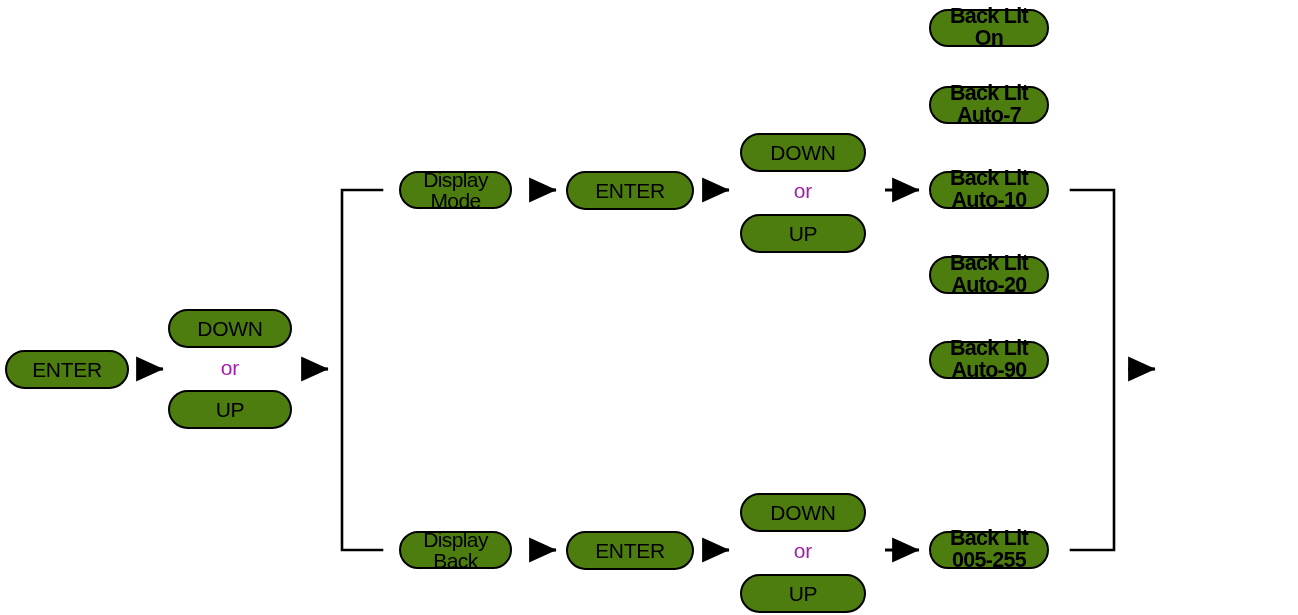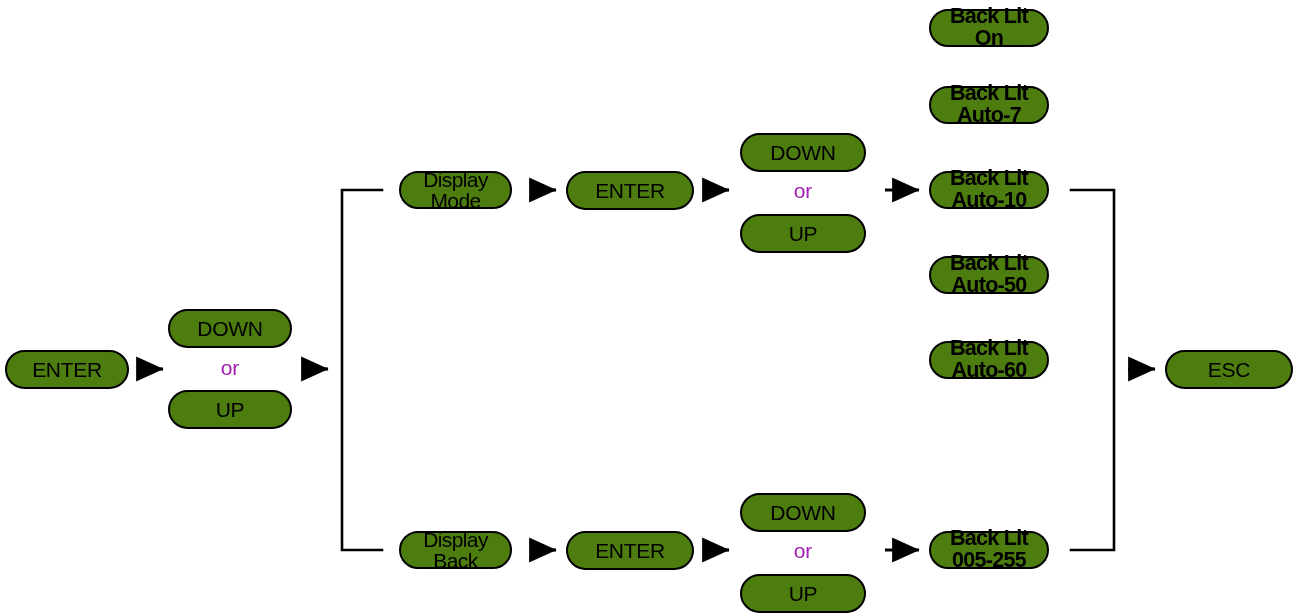--- a/index.html
+++ b/index.html
@@ -160,28 +160,28 @@
   <div class="node two backlit" style="left:929px; top:171px; width:120px; height:38px;">
     <span class="lbl">
       <span>Back Lit</span>
       <span class="l2">Auto-10</span>
     </span>
   </div>
 
   <div class="node two backlit" style="left:929px; top:256px; width:120px; height:38px;">
     <span class="lbl">
       <span>Back Lit</span>
-      <span class="l2">Auto-50</span>
+      <span class="l2">Auto-20</span>
     </span>
   </div>
 
   <div class="node two backlit" style="left:929px; top:341px; width:120px; height:38px;">
     <span class="lbl">
       <span>Back Lit</span>
-      <span class="l2">Auto-60</span>
+      <span class="l2">Auto-90</span>
     </span>
   </div>
 
   <div class="node two" style="left:399px; top:531px; width:113px; height:38px;">
     <span class="lbl">
       <span>Display</span>
       <span class="l2">Back</span>
     </span>
   </div>
 
@@ -197,17 +197,14 @@
     <span class="lbl">UP</span>
   </div>
 
   <div class="node two backlit" style="left:929px; top:531px; width:120px; height:38px;">
     <span class="lbl">
       <span>Back Lit</span>
       <span class="l2">005-255</span>
     </span>
   </div>
 
-  <div class="node one" style="left:1165px; top:350px; width:128px; height:39px;">
-    <span class="lbl">ESC</span>
-  </div>
 
 </div>
 
 </body></html>

